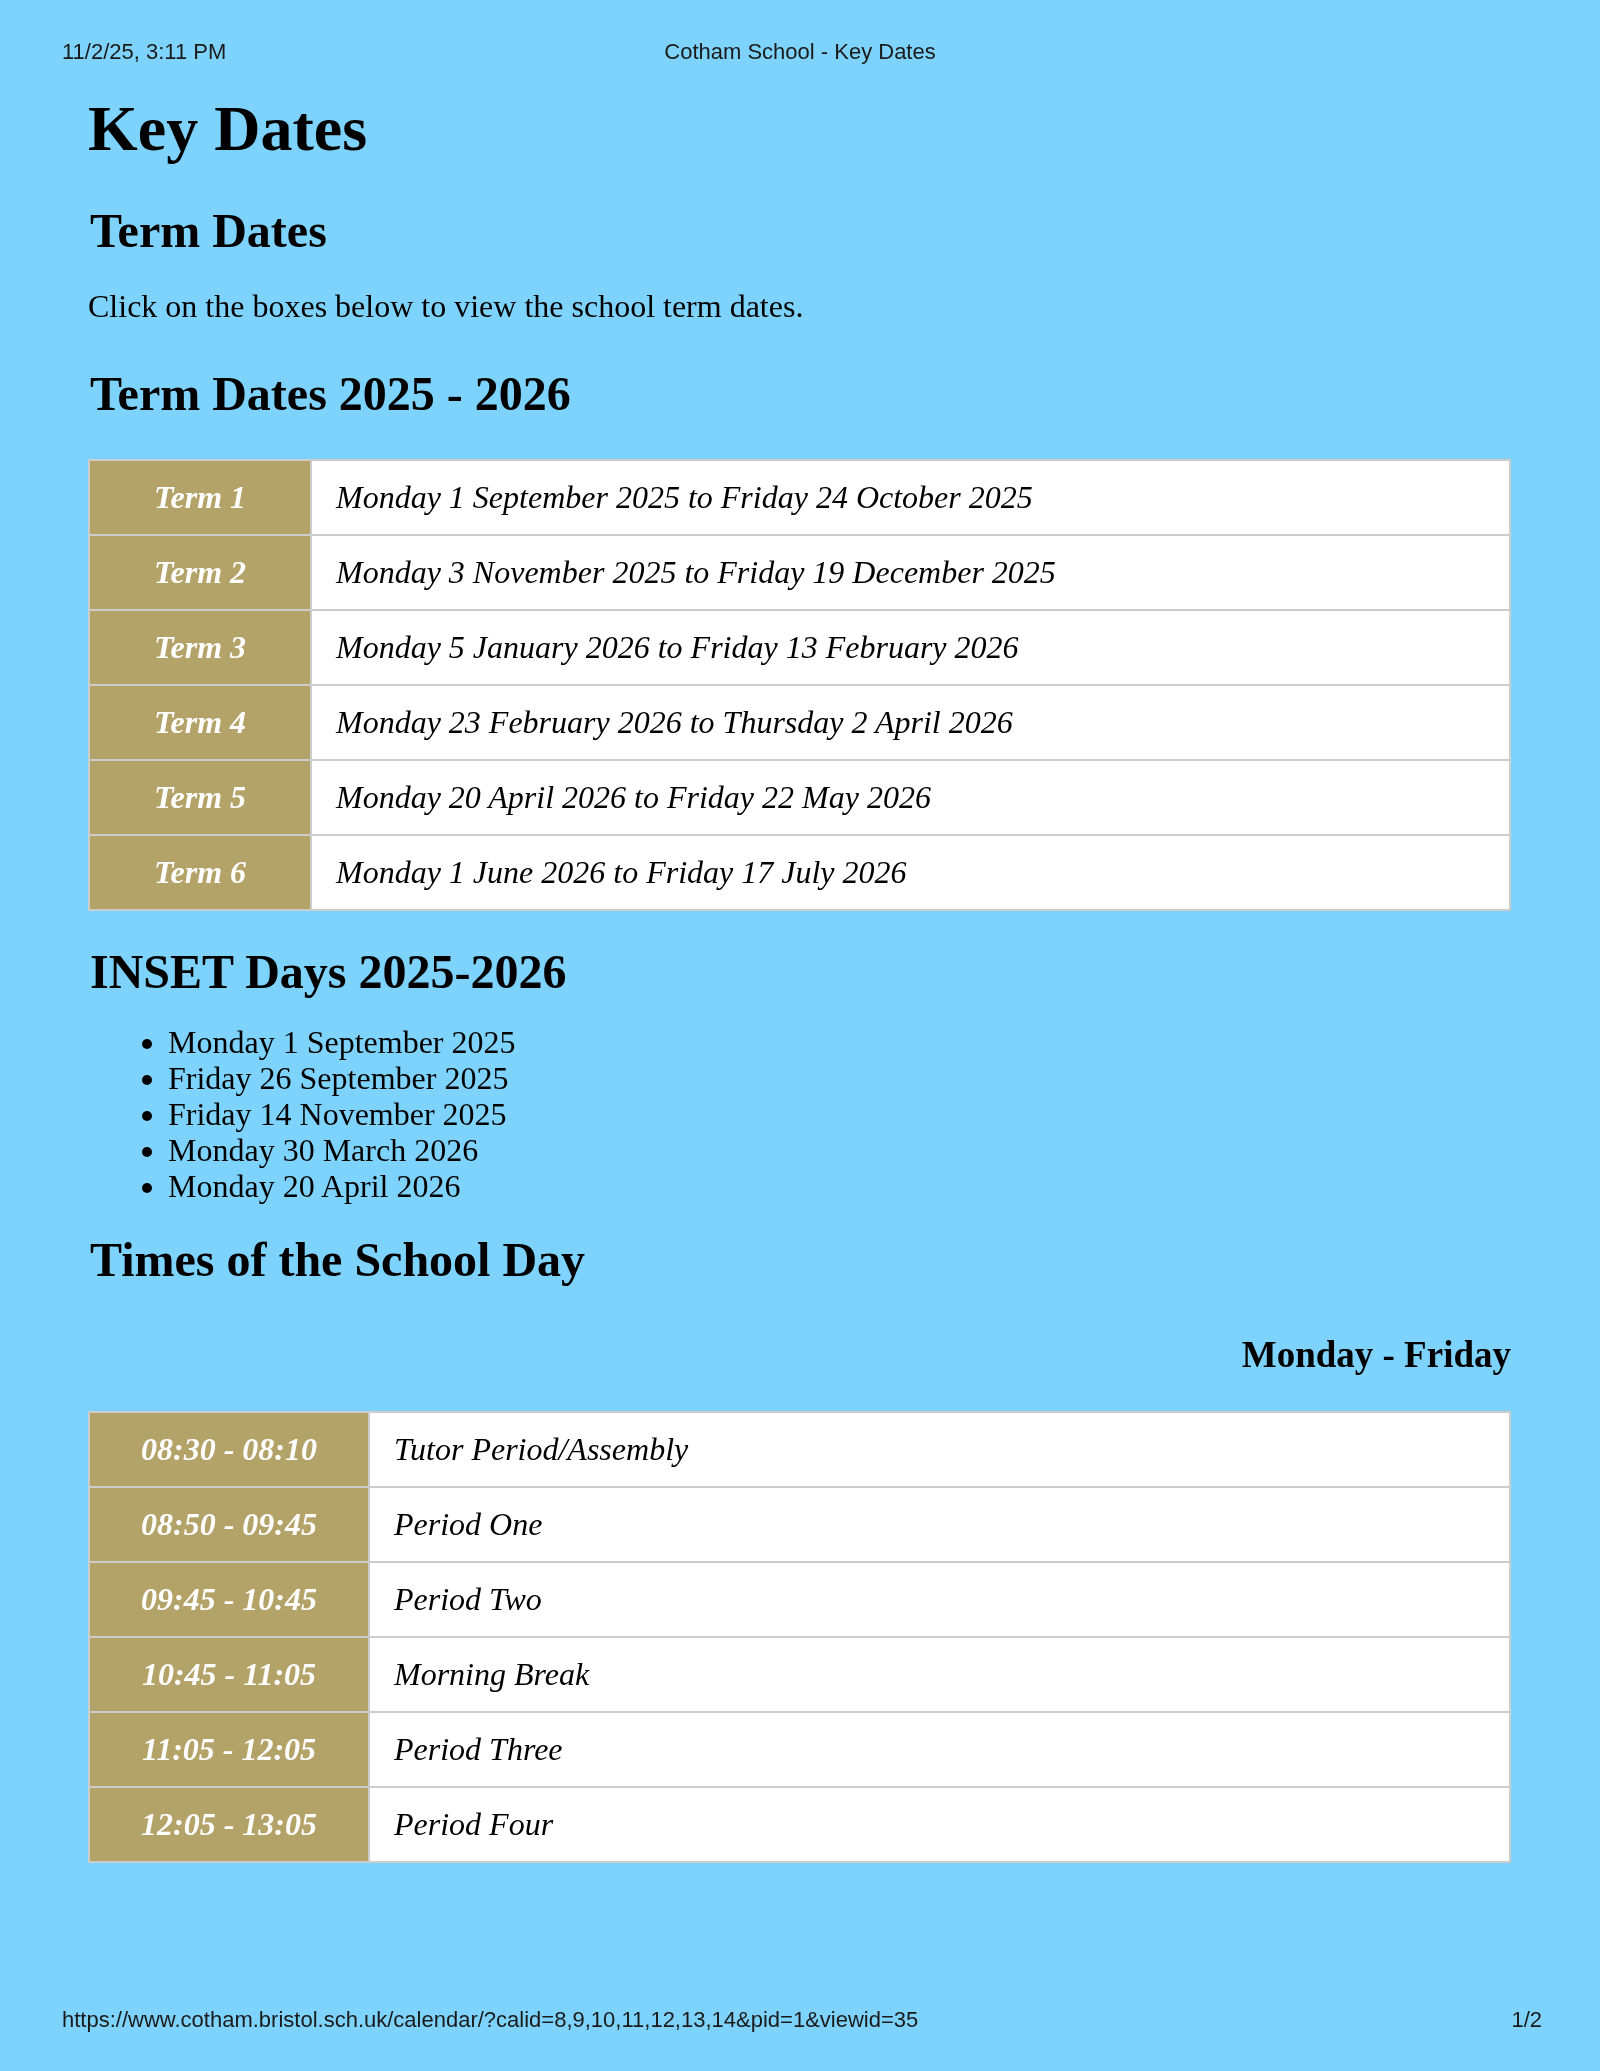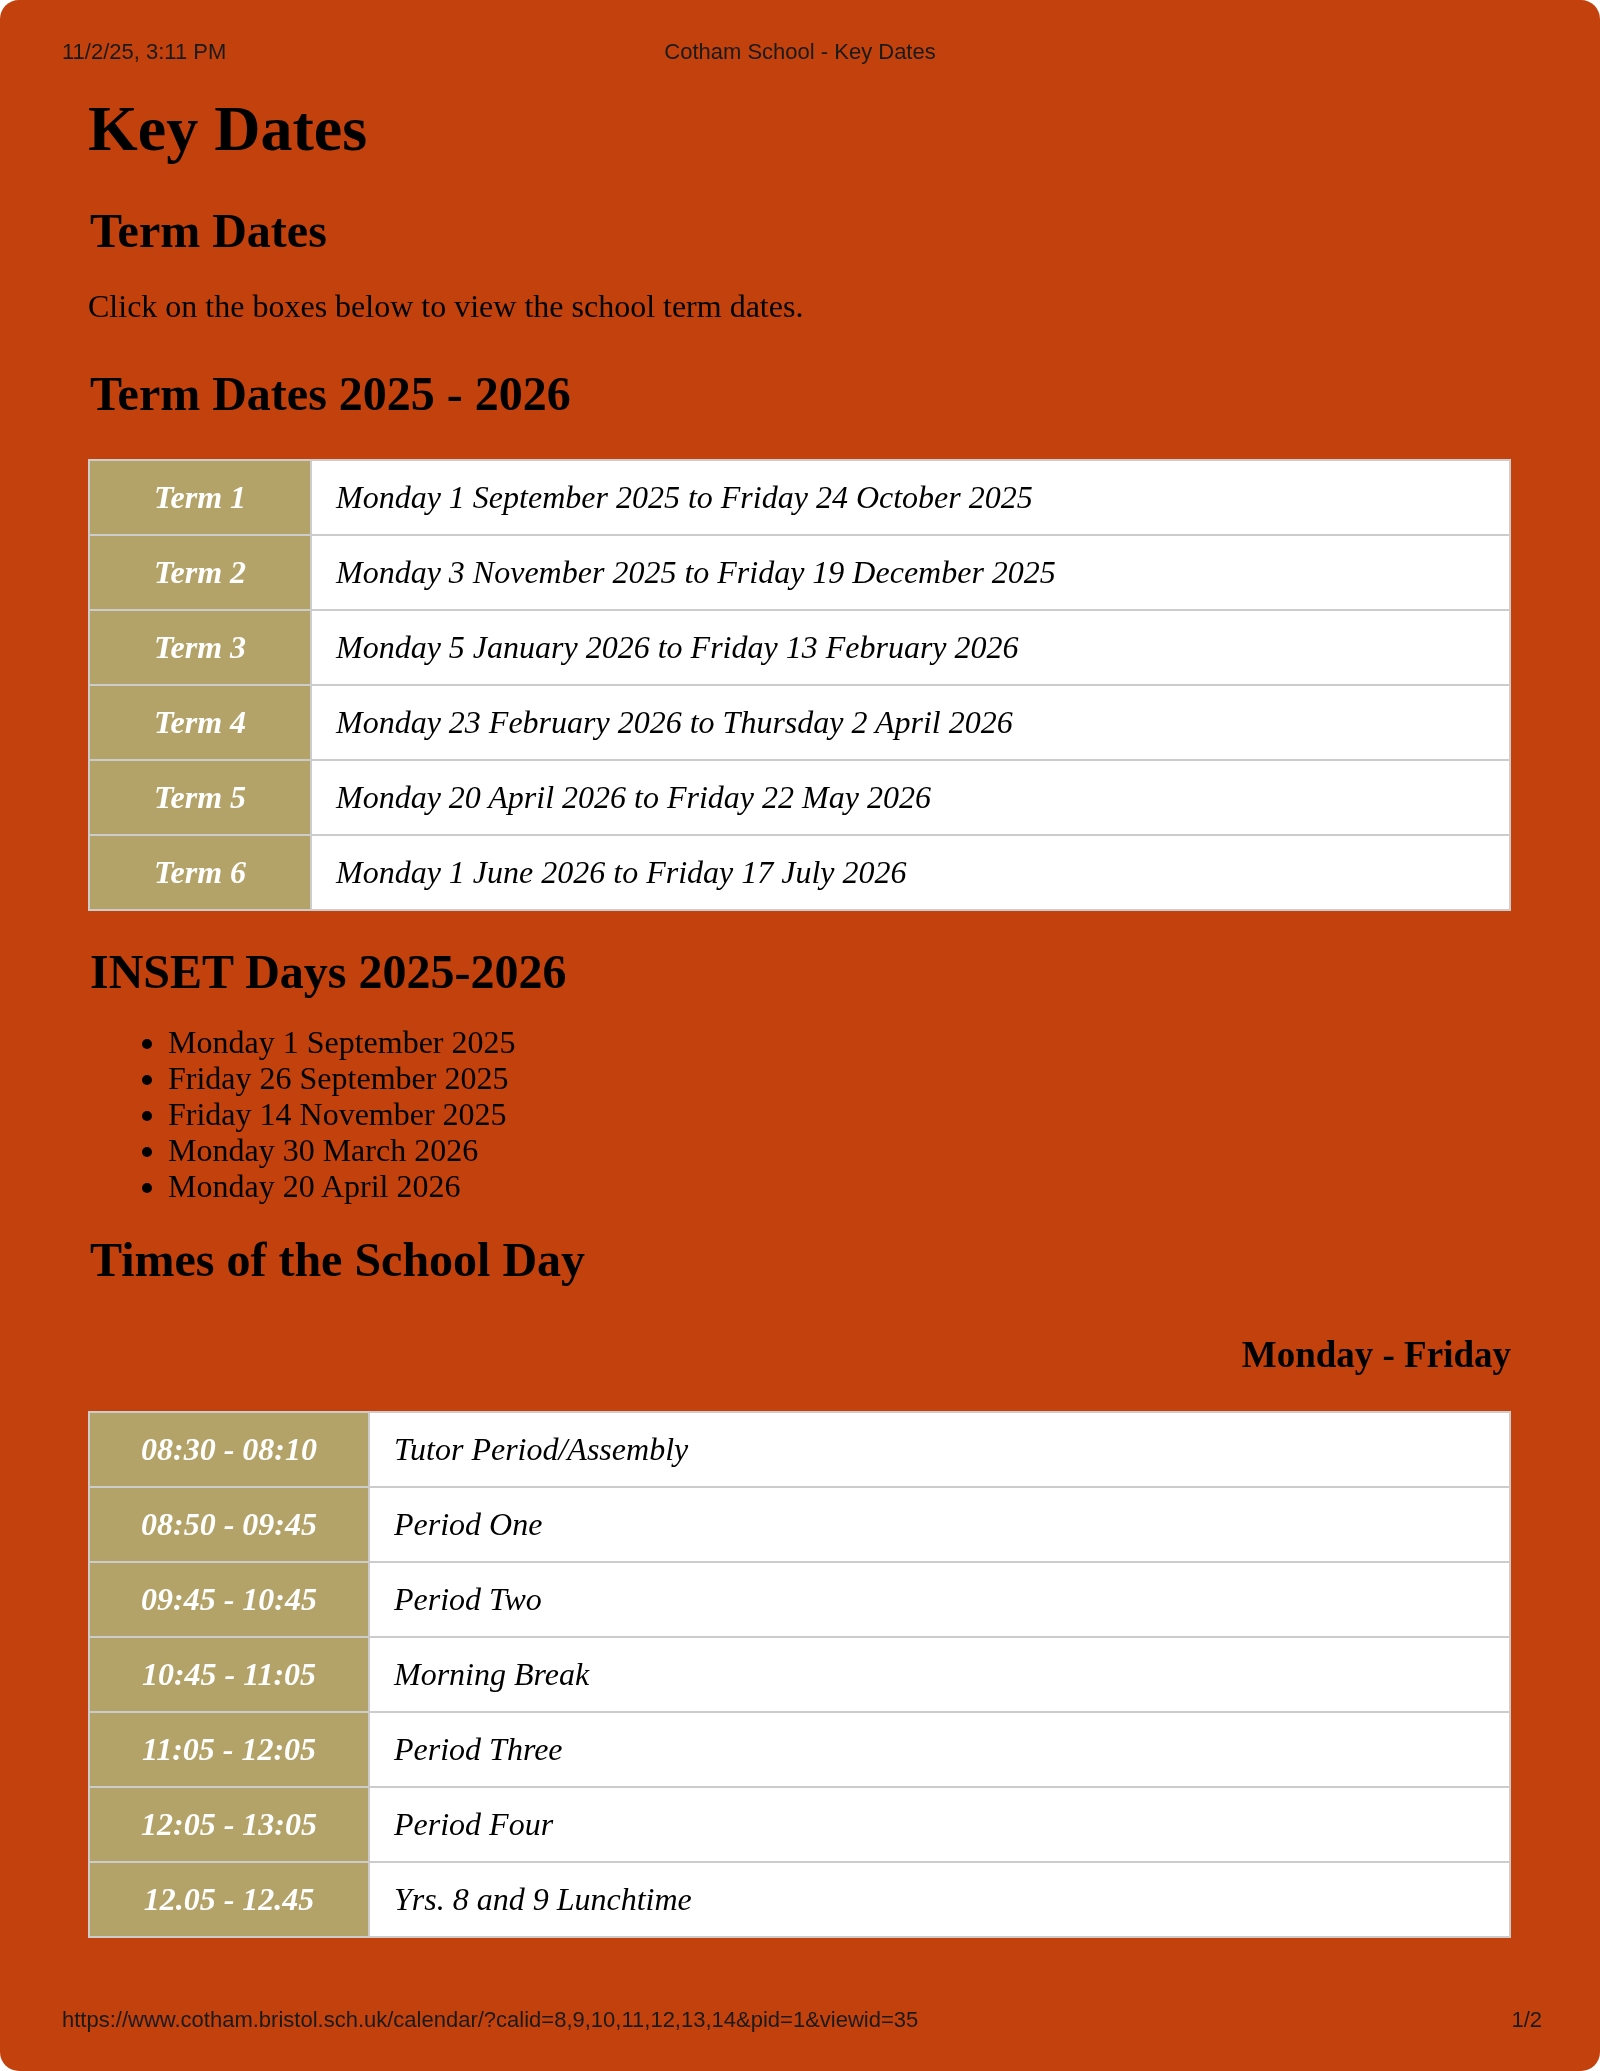--- a/index.html
+++ b/index.html
@@ -1,25 +1,24 @@
 <!DOCTYPE html>
 <html style="--gold: #b3a369; --border-color: #cccccc;"><head>
 <meta charset="utf-8">
 <style>
   * { box-sizing: border-box; }
   html, body { margin: 0; padding: 0; background: #ffffff; }
   .page {
     position: relative;
     width: 1600px;
     height: 2071px;
-    background: #c2410c;
+    background: #7dd3fc;
     overflow: hidden;
     font-family: "Liberation Serif", serif;
     color: #000000;
-    border-radius: 19px;
   }
 
   
   .print-header {
     position: absolute;
     top: 40px; left: 0; right: 0;
     height: 26px;
     font-family: "Liberation Sans", sans-serif;
     font-size: 22px;
     line-height: 24px;
@@ -199,24 +198,20 @@
             <td class="value-cell">Morning Break</td>
           </tr>
           <tr>
             <th class="label-cell">11:05 - 12:05</th>
             <td class="value-cell">Period Three</td>
           </tr>
           <tr>
             <th class="label-cell">12:05 - 13:05</th>
             <td class="value-cell">Period Four</td>
           </tr>
-          <tr>
-            <th class="label-cell">12.05 - 12.45</th>
-            <td class="value-cell">Yrs. 8 and 9 Lunchtime</td>
-          </tr>
         </tbody>
     </table>
 
   </main>
 
   <footer class="print-footer">
     <span>https://www.cotham.bristol.sch.uk/calendar/?calid=8,9,10,11,12,13,14&amp;pid=1&amp;viewid=35</span>
     <span>1/2</span>
   </footer>
 

